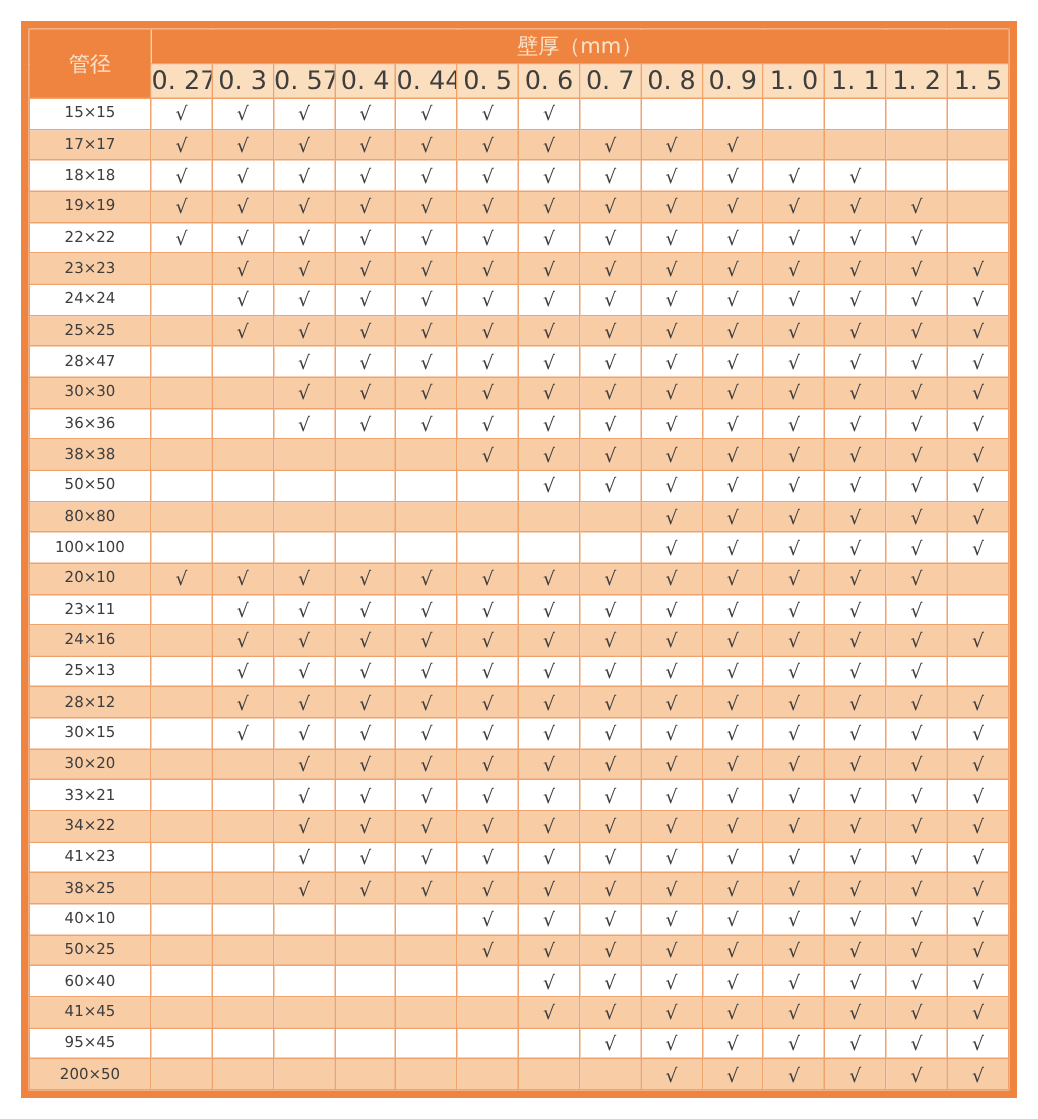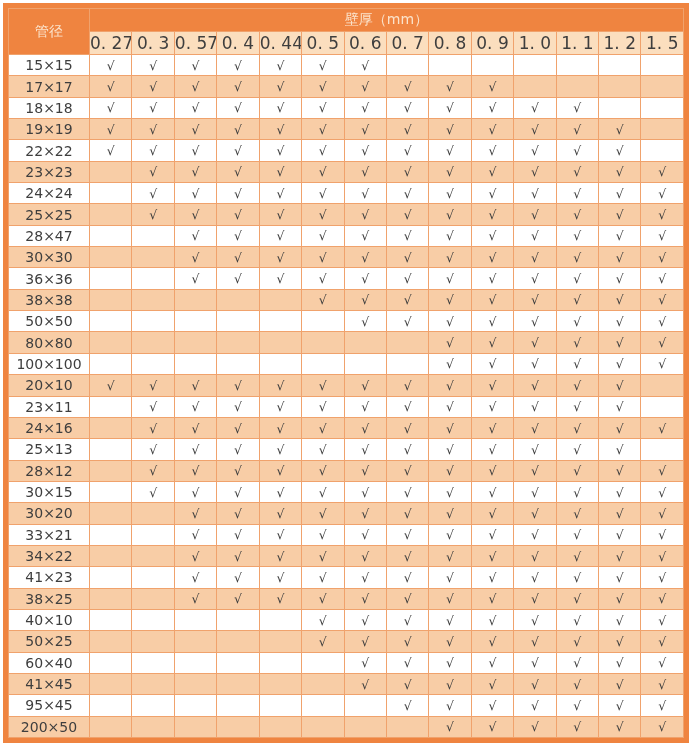--- a/index.html
+++ b/index.html
@@ -8,21 +8,21 @@
     --headerbg:#EF8440;
     --headertext:#FBE3CB;
     --subbg:#FBDEBE;
     --stripe:#F8CDA6;
     --white:#FFFFFF;
     --text:#3E3E3E;
   }
   html,body{margin:0;padding:0;background:#fff;}
   .frame{
     width:692px;height:746px;box-sizing:border-box;
-    padding:3px;background:#fff;
+    padding:14px;background:#fff;
   }
   .table-wrap{
     width:100%;height:100%;box-sizing:border-box;
     border:5px solid var(--outer);
   }
   table{
     width:100%;height:100%;
     border-collapse:collapse;table-layout:fixed;
     font-family:"DejaVu Sans","Liberation Sans",sans-serif;
   }
@@ -33,21 +33,21 @@
   }
   thead th.main-header{
     background:var(--headerbg);color:var(--headertext);
     font-size:14px;font-weight:400;height:22px;
   }
   thead th.sub-header{
     background:var(--subbg);color:var(--text);
     font-size:17px;font-weight:400;height:22px;
   }
   tbody th.row-label{
-    font-weight:400;font-size:14px;color:var(--text);
+    font-weight:400;font-size:10px;color:var(--text);
   }
   tbody td.check-cell{
     font-size:12.5px;color:var(--text);
   }
   tr.stripe th,tr.stripe td{background:var(--stripe);}
   tr.plain th,tr.plain td{background:var(--white);}
   col.first-col{width:81px;}
 </style>
 </head>
 <body>

